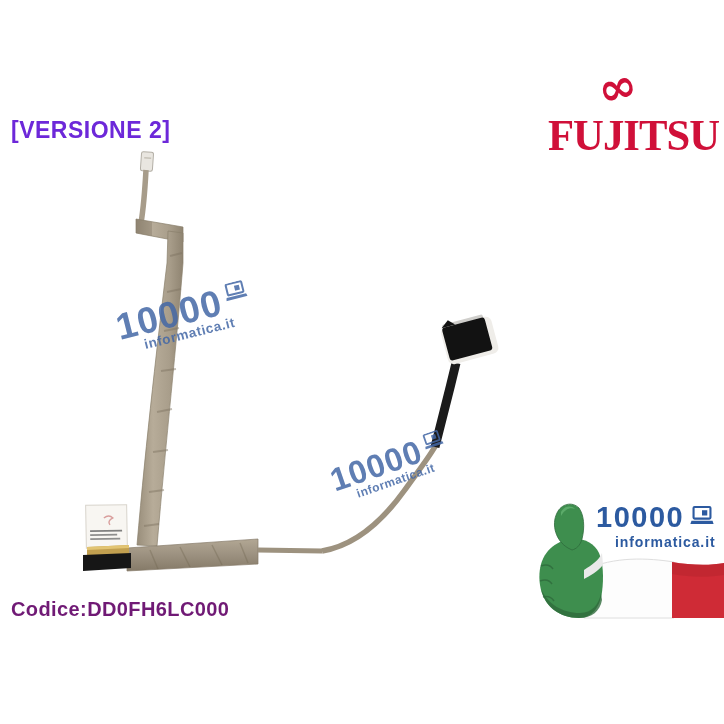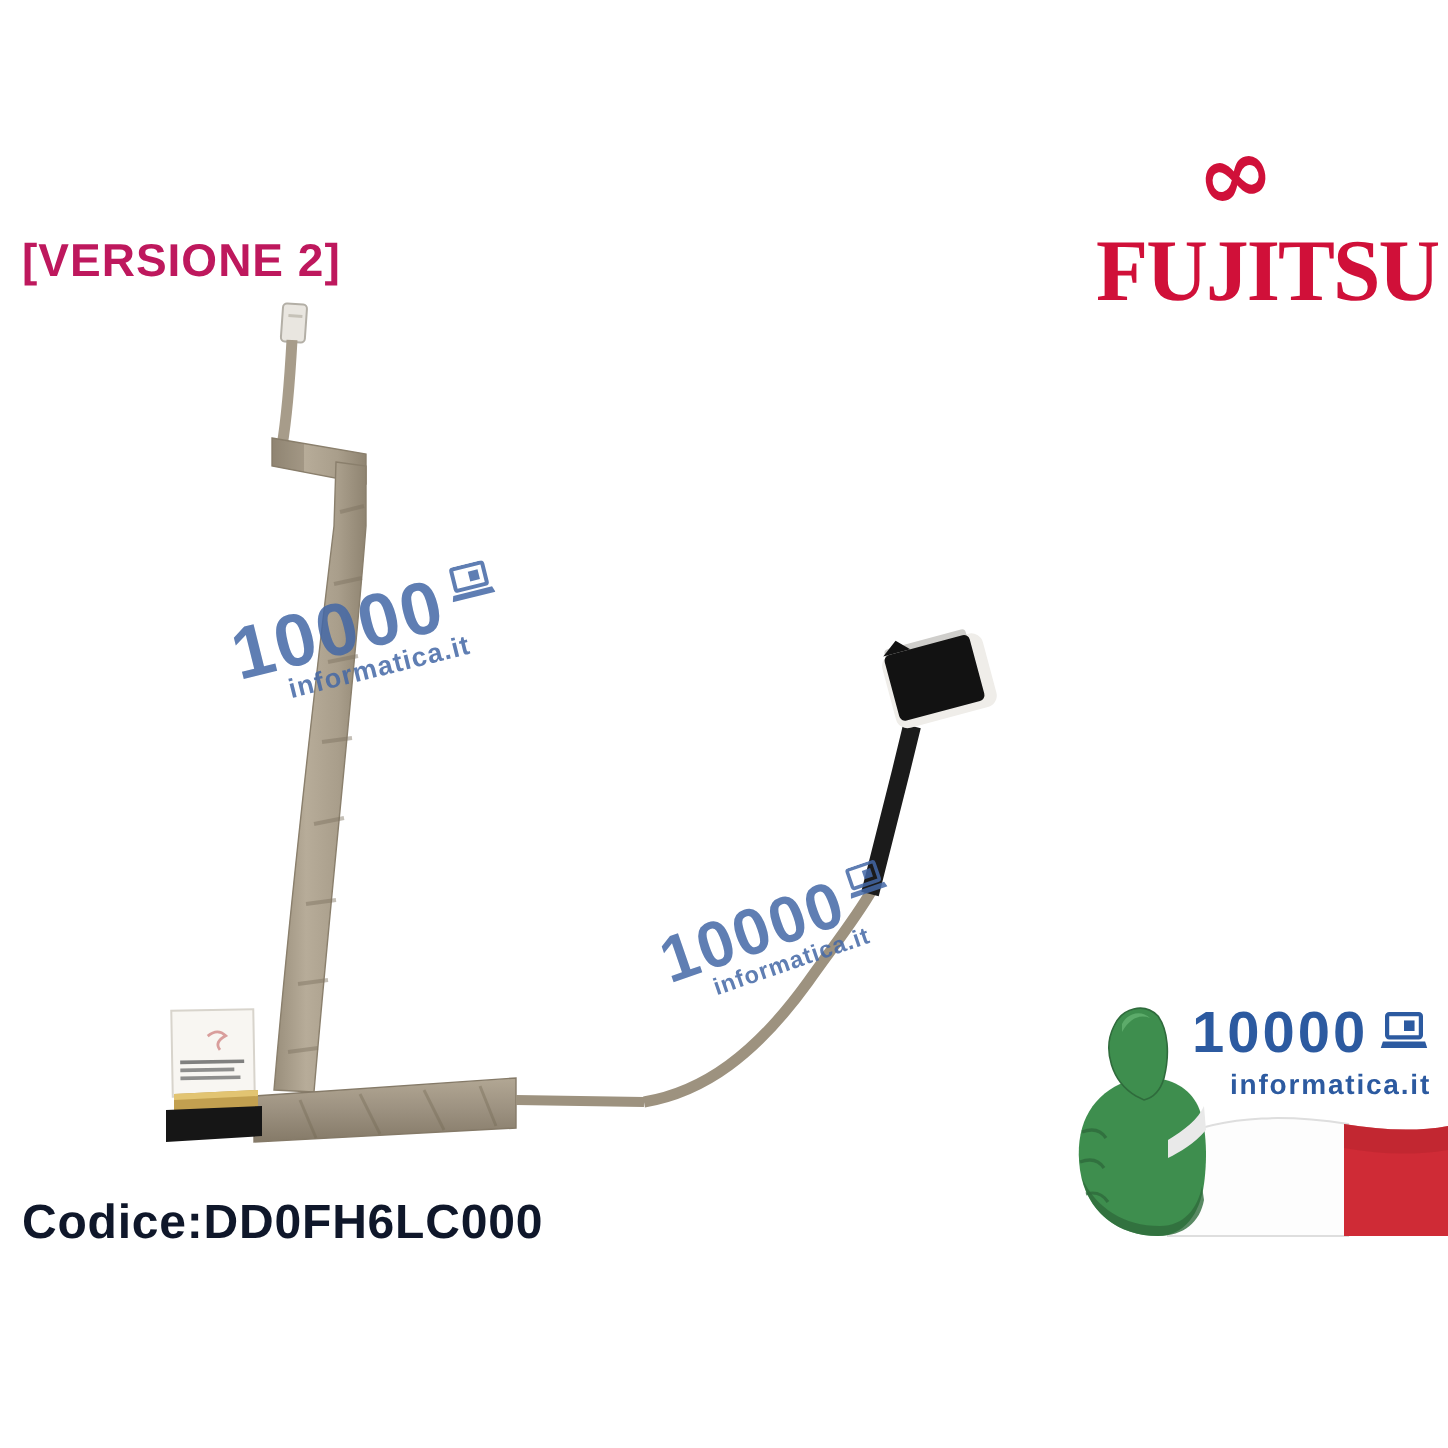--- a/index.html
+++ b/index.html
@@ -3,21 +3,21 @@
 <meta charset="utf-8">
 <style>
   html,body{margin:0;padding:0;background:#fff;}
   .stage{
     position:relative;width:724px;height:724px;background:#ffffff;overflow:hidden;
     font-family:"Liberation Sans",sans-serif;
   }
   
   .version-label{
     position:absolute;left:11px;top:117px;
-    font-size:23px;font-weight:bold;color:#be185d;letter-spacing:.5px;white-space:nowrap;
+    font-size:23px;font-weight:bold;color:#6d28d9;letter-spacing:.5px;white-space:nowrap;
   }
   
   .fujitsu{position:absolute;left:540px;top:76px;width:180px;height:100px;color:#d01039;}
   .fujitsu .infinity{
     position:absolute;left:58px;top:-12px;
     font-family:"DejaVu Sans",sans-serif;font-size:46px;font-weight:bold;
     transform:rotate(-14deg);line-height:1;
   }
   .fujitsu .brand-text{
     position:absolute;left:8px;top:34px;
@@ -27,21 +27,21 @@
   
   .watermark{position:absolute;color:#4468a6;opacity:.85;line-height:1;}
   .watermark .wm-line1{display:flex;align-items:flex-start;font-size:37px;font-weight:bold;letter-spacing:1px;}
   .watermark .wm-line1 .laptop{margin:2px 0 0 5px;}
   .watermark .wm-line2{font-size:13.5px;font-weight:bold;letter-spacing:.6px;margin:-2px 0 0 23px;}
   .wm1{left:116px;top:293px;transform:rotate(-14deg);}
   .wm2{left:326px;top:466px;transform:rotate(-19deg) scale(.88);transform-origin:left top;}
   
   .codice-label{
     position:absolute;left:11px;top:598px;
-    font-size:24px;font-weight:bold;color:#0f172a;letter-spacing:.4px;white-space:nowrap;
+    font-size:20px;font-weight:bold;color:#701a75;letter-spacing:.4px;white-space:nowrap;
   }
   
   .shop-logo{position:absolute;left:530px;top:495px;width:194px;height:125px;}
   .shop-logo .hand-svg{position:absolute;left:0;top:0;}
   .shop-text{position:absolute;left:66px;top:8px;color:#2c5aa0;line-height:1;}
   .shop-text .wm-line1{display:flex;align-items:flex-start;font-size:29px;font-weight:bold;letter-spacing:1.5px;}
   .shop-text .wm-line1 .laptop{margin:3px 0 0 6px;}
   .shop-text .wm-line2{font-size:14px;font-weight:bold;letter-spacing:.9px;margin:3px 0 0 19px;}
   
   .cable-art{position:absolute;left:0;top:0;}

